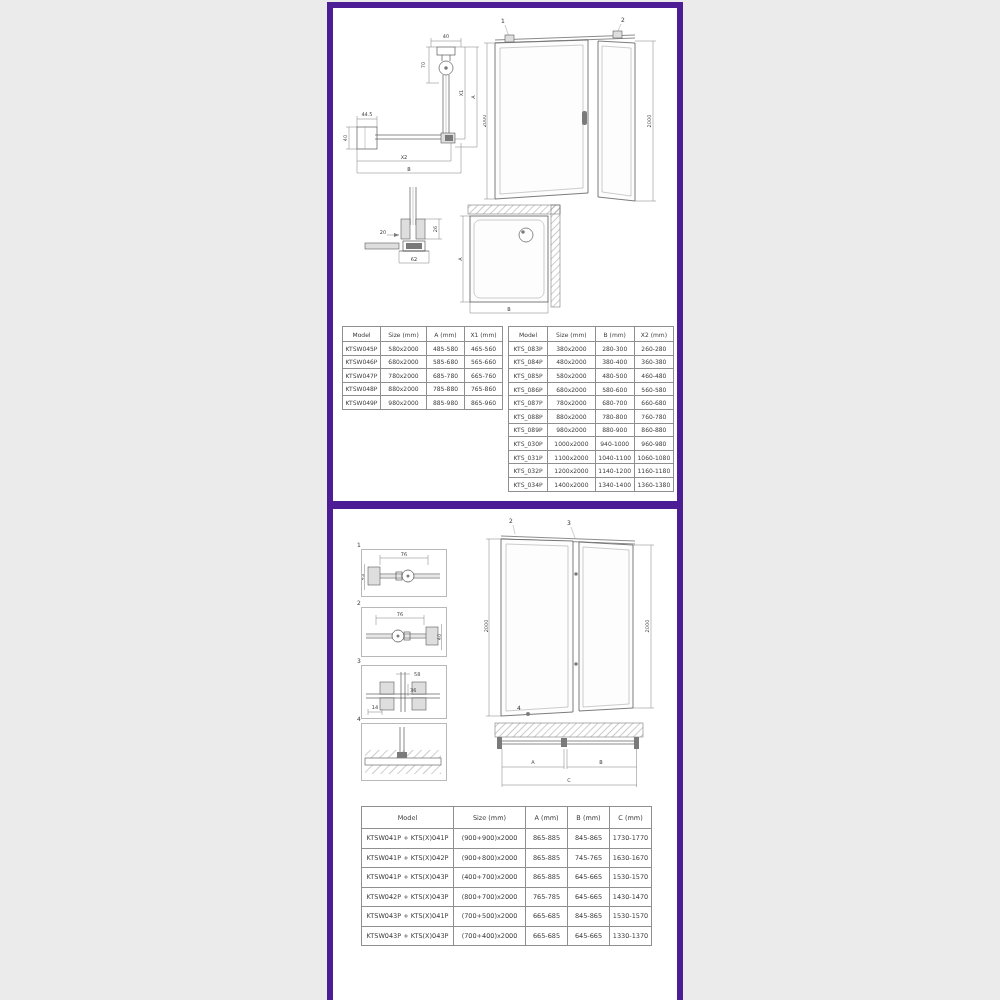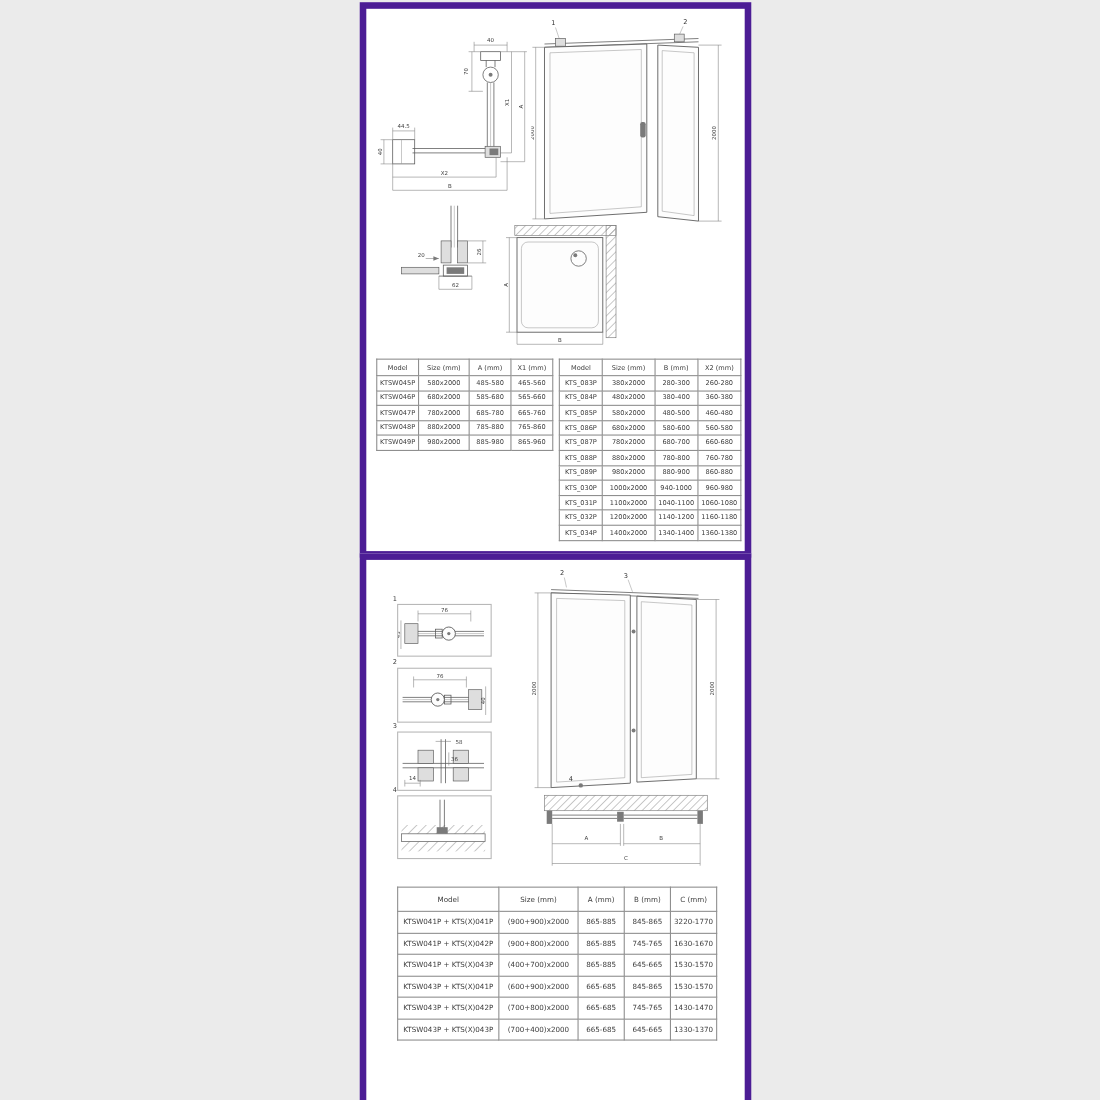--- a/index.html
+++ b/index.html
@@ -434,49 +434,49 @@
           <th>B (mm)</th>
           <th>C (mm)</th>
         </tr>
       </thead>
     <tbody>
         <tr>
           <td>KTSW041P + KTS(X)041P</td>
           <td>(900+900)x2000</td>
           <td>865-885</td>
           <td>845-865</td>
-          <td>3220-1770</td>
+          <td>1730-1770</td>
         </tr>
         <tr>
           <td>KTSW041P + KTS(X)042P</td>
           <td>(900+800)x2000</td>
           <td>865-885</td>
           <td>745-765</td>
           <td>1630-1670</td>
         </tr>
         <tr>
           <td>KTSW041P + KTS(X)043P</td>
           <td>(400+700)x2000</td>
           <td>865-885</td>
           <td>645-665</td>
           <td>1530-1570</td>
         </tr>
         <tr>
+          <td>KTSW042P + KTS(X)043P</td>
+          <td>(800+700)x2000</td>
+          <td>765-785</td>
+          <td>645-665</td>
+          <td>1430-1470</td>
+        </tr>
+        <tr>
           <td>KTSW043P + KTS(X)041P</td>
-          <td>(600+900)x2000</td>
+          <td>(700+500)x2000</td>
           <td>665-685</td>
           <td>845-865</td>
           <td>1530-1570</td>
-        </tr>
-        <tr>
-          <td>KTSW043P + KTS(X)042P</td>
-          <td>(700+800)x2000</td>
-          <td>665-685</td>
-          <td>745-765</td>
-          <td>1430-1470</td>
         </tr>
         <tr>
           <td>KTSW043P + KTS(X)043P</td>
           <td>(700+400)x2000</td>
           <td>665-685</td>
           <td>645-665</td>
           <td>1330-1370</td>
         </tr>
       </tbody>
   </table>

